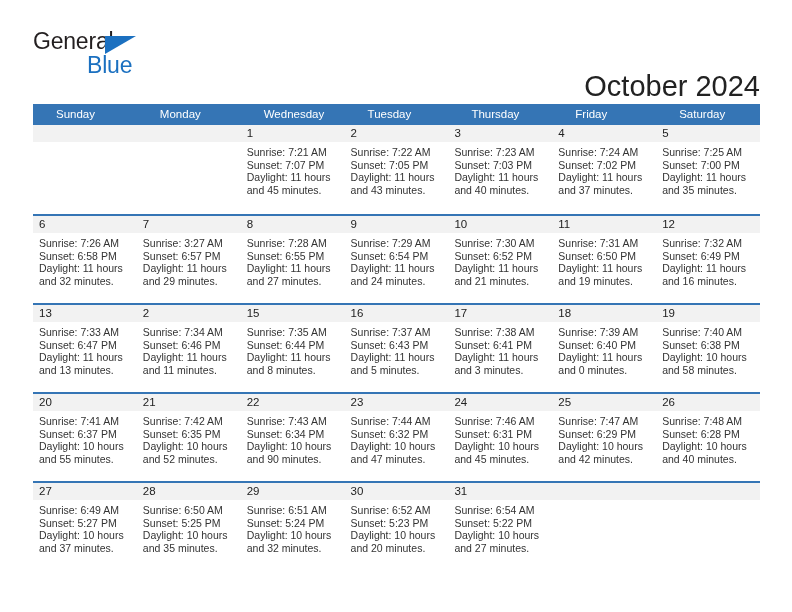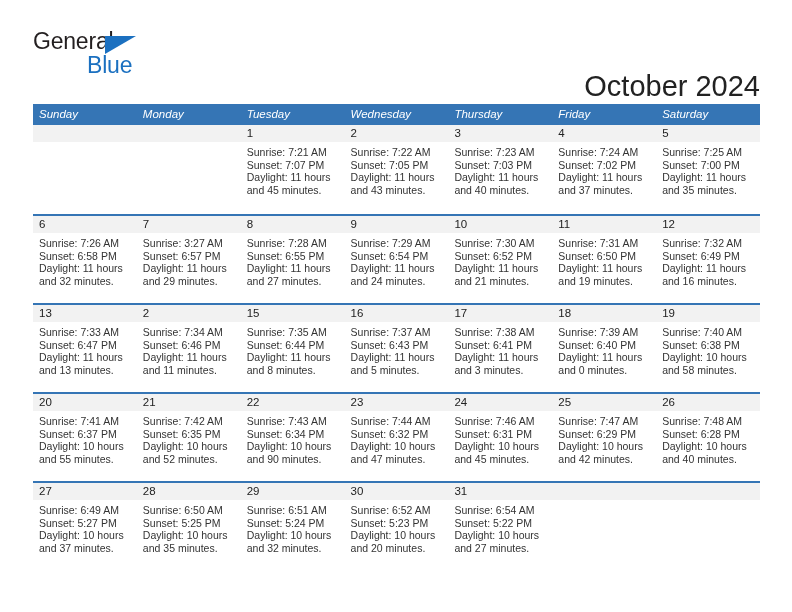--- a/index.html
+++ b/index.html
@@ -97,25 +97,24 @@
   .cal-head {
     display: flex;
     background: #3575b5;
     height: 21px;
   }
   .cal-head .hcell {
     flex: 1 1 0;
     color: #ffffff;
     font-size: 11.5px;
     line-height: 21px;
-    padding-left: 6px;
+    padding-left: 23px;
     box-sizing: border-box;
     white-space: nowrap;
     overflow: hidden;
-    font-style: italic;
   }
 
   .week {
     display: flex;
     border-top: 2px solid #3575b5;
     height: 89px;
     box-sizing: border-box;
   }
   .week.first {
     border-top: none;
@@ -165,22 +164,22 @@
       <h1 class="cal-title">October 2024</h1>
       <div class="cal-sub">Draviskos, Greece</div>
     </div>
 
   </div>
 
   <div class="calendar">
     <div class="cal-head" id="weekday-row">
         <div class="hcell">Sunday</div>
         <div class="hcell">Monday</div>
+        <div class="hcell">Wednesday</div>
         <div class="hcell">Tuesday</div>
-        <div class="hcell">Wednesday</div>
         <div class="hcell">Thursday</div>
         <div class="hcell">Friday</div>
         <div class="hcell">Saturday</div>
       </div>
     <div id="weeks-container">
         <div class="week first">
           <div class="day empty">
             <div class="daynum"></div>
           </div>
           <div class="day empty">

